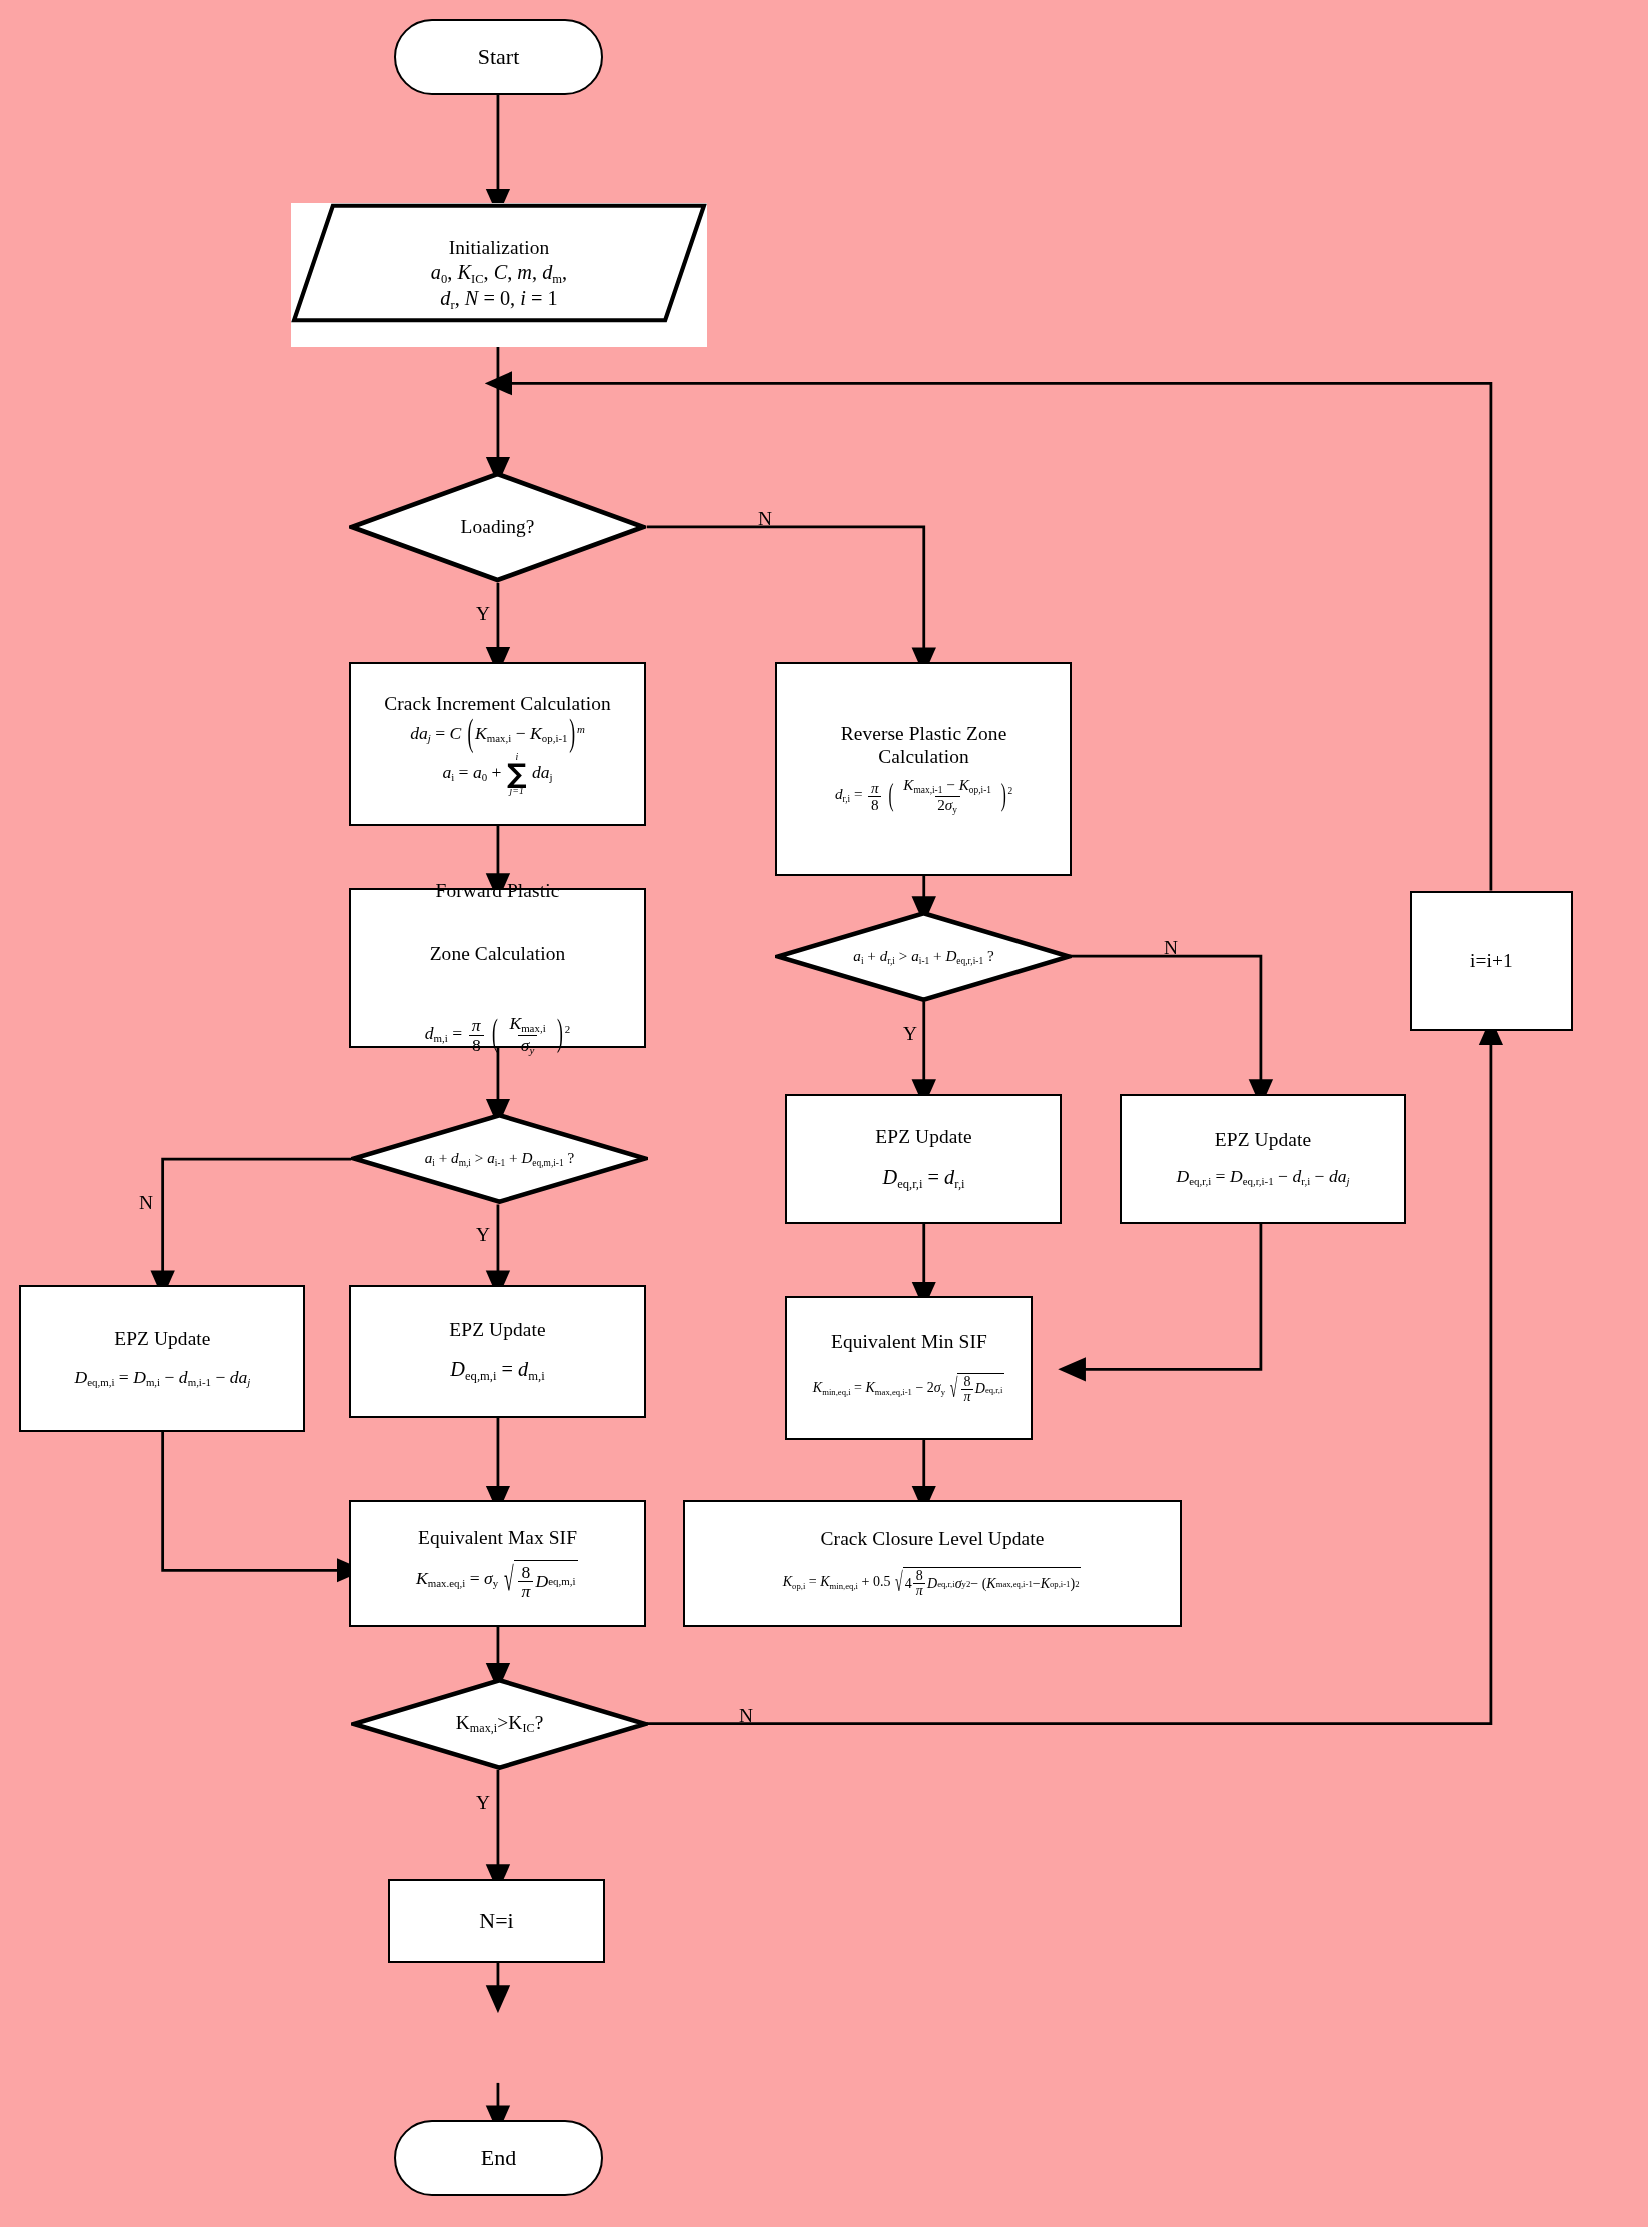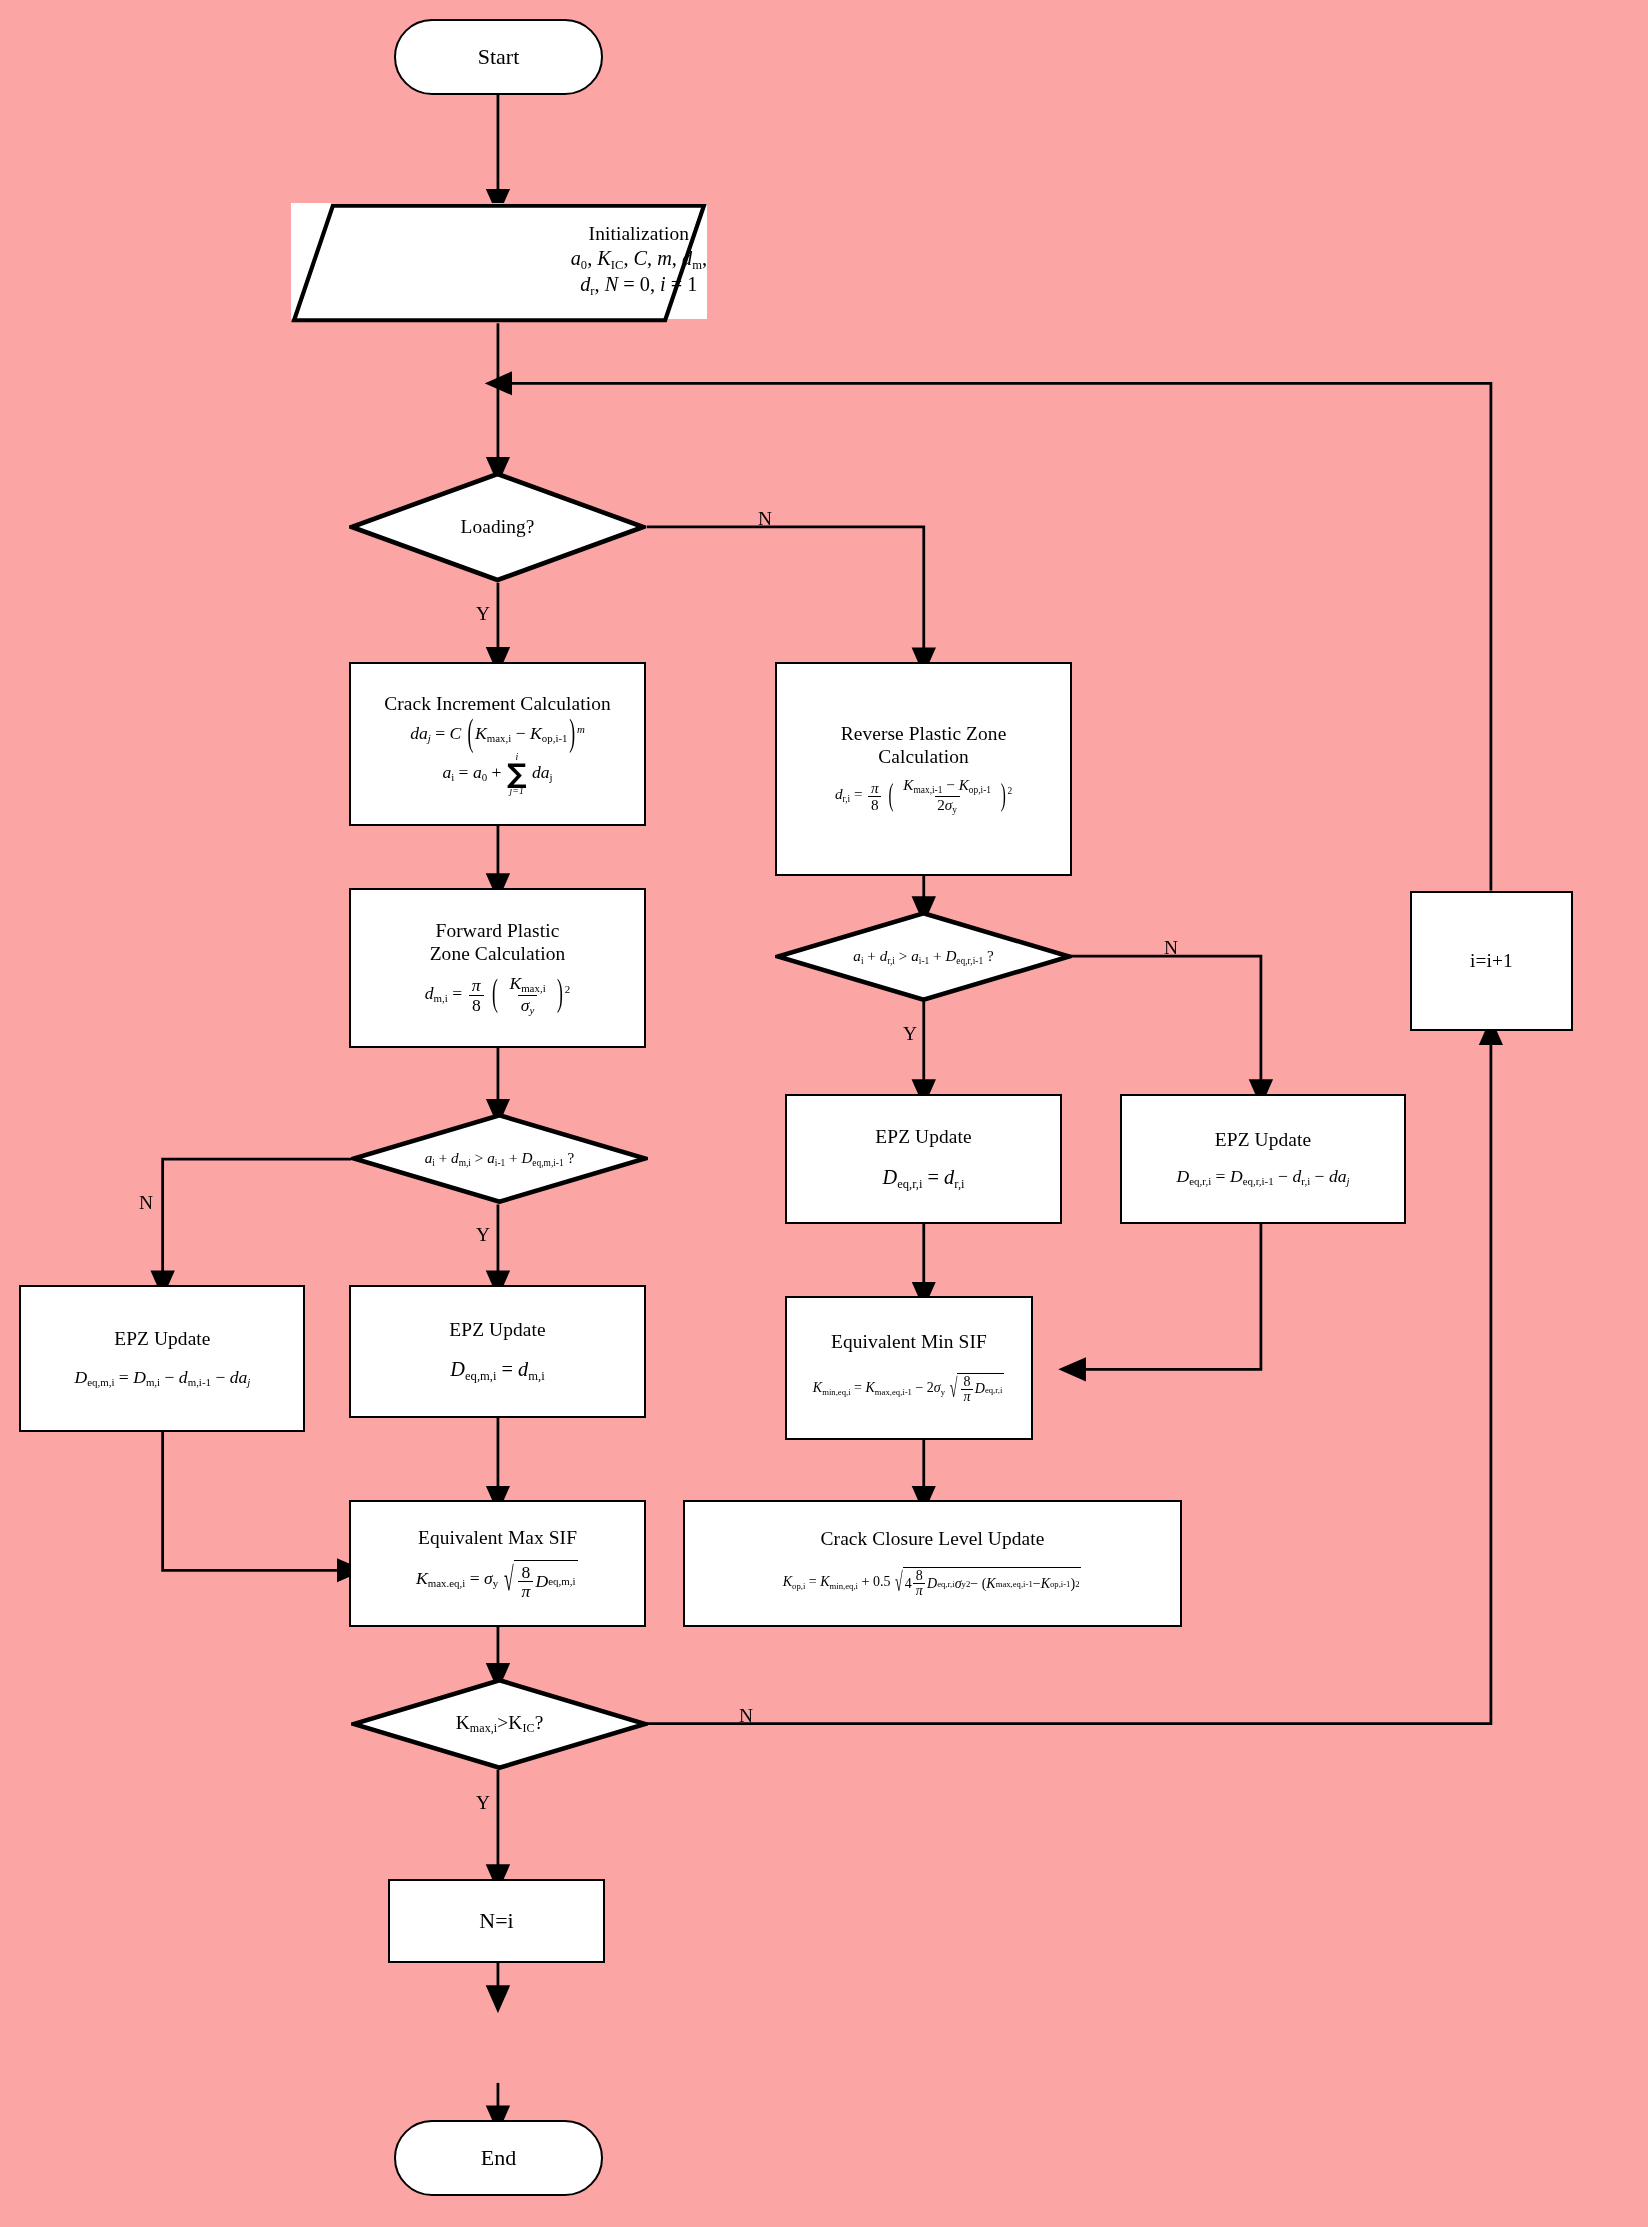--- a/index.html
+++ b/index.html
@@ -98,21 +98,21 @@
       <line x1="1078" y1="4250" x2="1078" y2="4330" marker-end="url(#ah)"></line>
 
       <line x1="1078" y1="4510" x2="1078" y2="4590" marker-end="url(#ah)"></line>
     </g>
   </svg>
 
   <div class="node term" style="left:394px;top:18.5px;width:209px;height:76px;">
     <div class="big">Start</div>
   </div>
 
-  <div class="node para" style="left:291px;top:203px;width:416px;height:116px;align-items:flex-end;">
+  <div class="node para" style="left:291px;top:203px;width:416px;height:144px;">
     <svg viewBox="0 0 900 260" style="position:absolute;left:0;top:0;width:416px;height:120px;">
       <polygon points="90,6 894,6 810,254 6,254" fill="#fff" stroke="#000" stroke-width="9"></polygon>
     </svg>
     <div style="position:relative;z-index:2;">
       <div class="ttl">Initialization</div>
       <div class="eq">
         <i class="v">a</i><sub>0</sub>,&nbsp;<i class="v">K</i><sub>IC</sub>,&nbsp;<i class="v">C</i>,&nbsp;<i class="v">m</i>,&nbsp;<i class="v">d</i><sub>m</sub>,
       </div>
       <div class="eq">
         <i class="v">d</i><sub>r</sub>,&nbsp;<i class="v">N</i> = 0,&nbsp;<i class="v">i</i> = 1
@@ -157,21 +157,21 @@
         </span>
       <span class="paren">(</span>
       <span class="frac">
           <span class="num"><i class="v">K</i><sub>max,i-1</sub> − <i class="v">K</i><sub>op,i-1</sub></span>
           <span class="den">2<i class="v">σ</i><sub>y</sub></span>
         </span>
       <span class="paren">)</span><sup>2</sup>
     </div>
   </div>
 
-  <div class="node rect" style="left:349px;top:888px;width:297px;height:160px;">
+  <div class="node rect" style="left:349px;top:888px;width:297px;height:160px;gap:40px;">
     <div class="ttl">Forward Plastic</div>
     <div class="ttl">Zone Calculation</div>
     <div class="eq sm" style="margin-top:8.3px;">
       <i class="v">d</i><sub>m,i</sub> =
       <span class="frac">
           <span class="num"><i class="v">π</i></span>
           <span class="den">8</span>
         </span>
       <span class="paren">(</span>
       <span class="frac">

